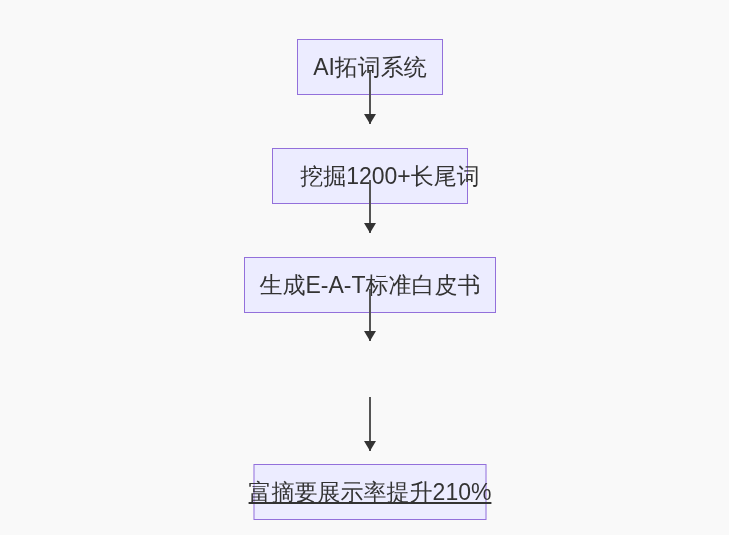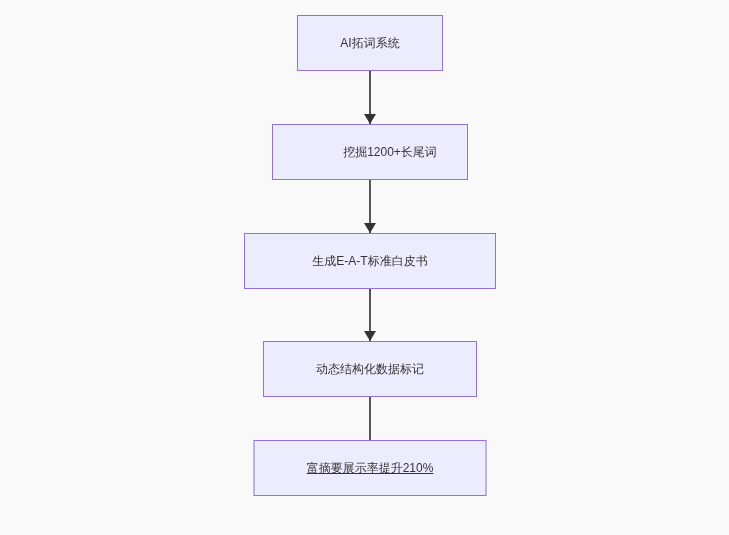--- a/index.html
+++ b/index.html
@@ -28,23 +28,24 @@
     position: absolute;
     left: 370px;
     transform: translateX(-50%);
     height: 56px;
     background: var(--node-fill);
     border: 1px solid var(--node-border);
     color: var(--node-text);
     display: flex;
     align-items: center;
     justify-content: center;
-    font-size: 12px;
+    font-size: 23px;
     line-height: 1;
     white-space: nowrap;
+    margin-top: 24px;
   }
   .n1 { top: 15px;  width: 146px; }
   .n2 { top: 124px; width: 196px; padding-left: 40px; }
   .n3 { top: 233px; width: 252px; }
   .n4 { top: 341px; width: 214px; }
   .n5 { top: 440px; width: 233px; text-decoration: underline; }
 
   .flow-arrow {
     position: absolute;
     left: 369px;
@@ -84,23 +85,20 @@
   </div>
 
   <div class="flow-arrow a2"></div>
 
   <div class="flow-node n3">
     <span>生成E-A-T标准白皮书</span>
   </div>
 
   <div class="flow-arrow a3"></div>
 
-  <div class="flow-node n4">
-    <span>动态结构化数据标记</span>
-  </div>
 
   <div class="flow-arrow a4"></div>
 
   <div class="flow-node n5">
     <span>富摘要展示率提升210%</span>
   </div>
 
 </div>
 
 </body></html>

